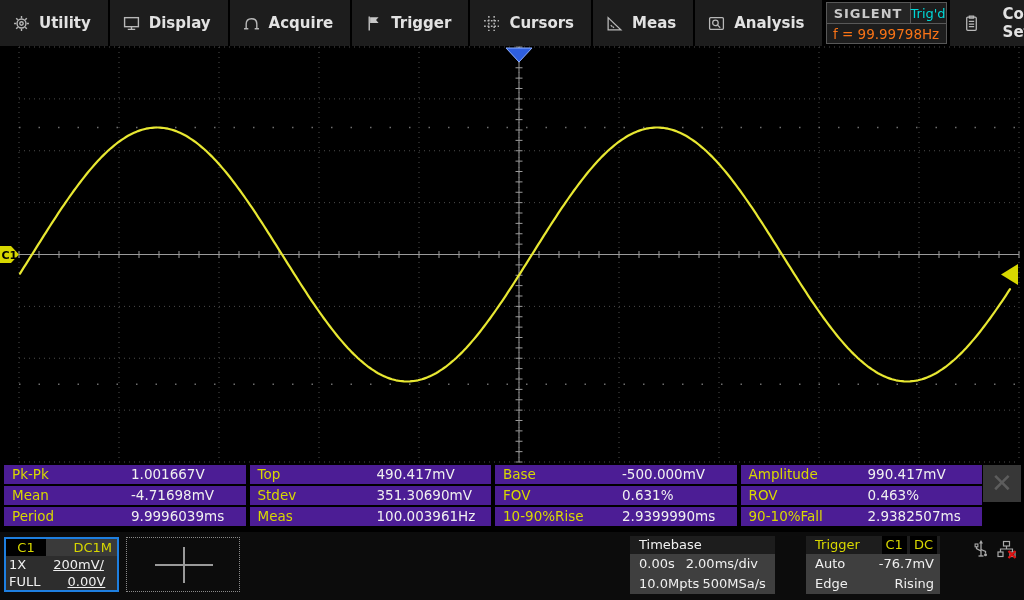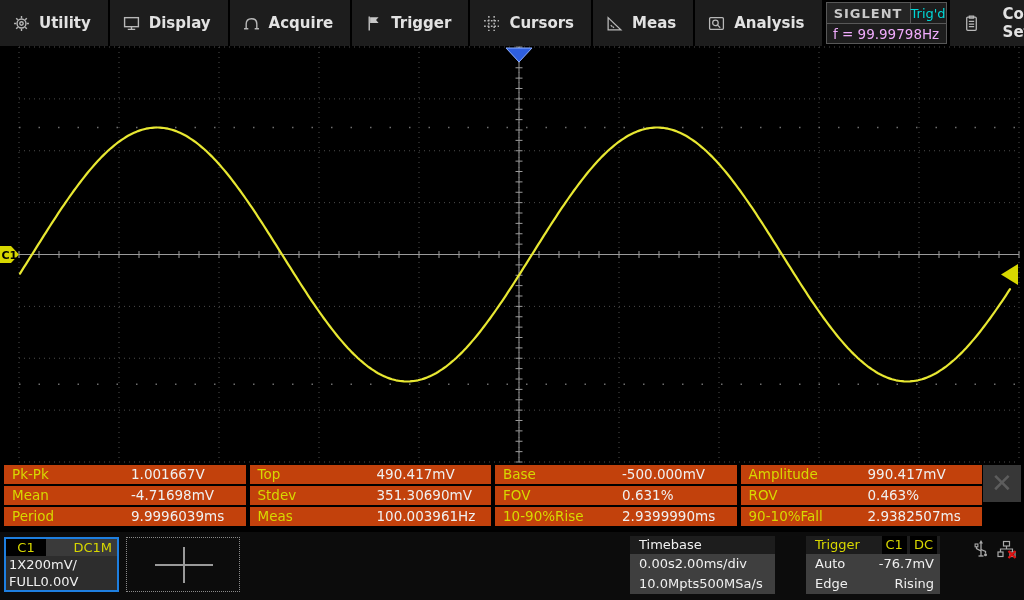--- a/index.html
+++ b/index.html
@@ -9,54 +9,54 @@
 
   
   .menubar { position:absolute; top:0; left:0; width:1024px; height:46px; background:#000; display:flex; align-items:stretch; }
   .menu-item { background:#1d1d1d; margin-right:2px; display:flex; align-items:center; padding:0 17px 0 13px; color:#e2e2e2; font-size:15px; cursor:default;font-weight:bold; }
   .menu-item .mi-icon { margin-right:9px; display:flex; align-items:center; color:#b8b8b8; }
   .menu-fill { flex:1; background:#1d1d1d; margin-right:2px; }
   .brand-box { background:#1d1d1d; margin:2px 3px 2px 0; border:1px solid #585858; width:162px; display:flex; flex-direction:column; }
   .brand-top { display:flex; height:21px; border-bottom:1px solid #585858; }
   .brand-logo { width:84px; border-right:1px solid #585858; background:#242424; color:#c9c9c9; font-weight:bold; font-size:13px; letter-spacing:1px; display:flex; align-items:center; justify-content:center; }
   .trig-status { flex:1; color:#00d7d7; font-size:13px; display:flex; align-items:center; justify-content:center; }
-  .brand-freq { flex:1; color:#f0abfc; font-size:13.5px; display:flex; align-items:center; justify-content:center; }
+  .brand-freq { flex:1; color:#f97316; font-size:13.5px; display:flex; align-items:center; justify-content:center; }
   .menu-item.last { padding-right:24px;gap:14px; }
 
   
   .display { position:absolute; top:46px; left:0; width:1024px; height:418px; background:#000; }
   svg text { user-select:none; }
 
   
   .meas-table { position:absolute; top:465px; left:4px; width:978px; }
   .mrow { display:flex; margin-bottom:2px; }
-  .mcell { position:relative; width:243px; height:19px; background:#c2410c; margin-right:4px;padding-left:24px; }
+  .mcell { position:relative; width:243px; height:19px; background:#4c1d95; margin-right:4px;padding-left:24px; }
   .mcell:last-child { margin-right:0; }
   .mlabel { position:absolute; left:8px; top:1px; color:#d8d800; font-size:13.5px; }
   .mvalue { position:absolute; left:127px; top:1px; color:#f0f0f0; font-size:13.5px; }
   .meas-close { position:absolute; top:465px; right:3px; width:38px; height:37px; background:#373737; color:#5d5d5d; font-size:26px; line-height:37px; text-align:center; cursor:default; }
 
   
   .statusbar { position:absolute; top:532px; left:0; width:1024px; height:68px; background:#0c0c0c; }
   .chan-box { position:absolute; left:4px; top:5px; width:115px; height:55px; border:2px solid #1e7fe0; background:#2d2d2d; font-size:13px; }
   .chan-row1 { display:flex; height:17px; background:#3a3a3a; }
   .chan-chip { width:40px; background:#000; color:#d8d800; text-align:center; line-height:17px; }
   .chan-coupling { flex:1; color:#d8d800; text-align:right; padding-right:5px; line-height:17px; }
-  .chan-row { display:flex; height:17px; color:#f0f0f0; line-height:17px; }
+  .chan-row { display:flex; height:17px; color:#f0f0f0; line-height:17px;gap:27px; }
   .chan-row .cl { padding-left:3px; }
-  .chan-row .cr { flex:1; text-align:left; padding-right:19px; }
+  .chan-row .cr { flex:1; text-align:left; padding-right:19px;text-decoration:underline; }
   .empty-slot { position:absolute; left:126px; top:5px; width:114px; height:55px; border:1px dotted #8a8a8a; }
   .slot-h { position:absolute; left:28px; top:26px; width:58px; height:2px; background:#9a9a9a; }
   .slot-v { position:absolute; left:56px; top:9px; width:2px; height:36px; background:#9a9a9a; }
 
   .tb-box { position:absolute; left:630px; top:4px; width:145px; height:58px; font-size:13px; }
   .tb-head { height:18px; color:#f0f0f0; padding-left:9px; line-height:18px; background:#1d1d1d; }
   .tb-body { background:#3f3f3f; height:40px; }
   .tb-r { display:flex; height:20px; line-height:20px; color:#f0f0f0; padding:0 6px 0 9px; }
-  .tb-r .v2 { flex:1; text-align:left; }
+  .tb-r .v2 { flex:1; text-align:center; }
 
   .trg-box { position:absolute; left:806px; top:4px; width:134px; height:58px; font-size:13px; }
   .trg-head { height:18px; line-height:18px; background:#1d1d1d; display:flex; padding:0 3px 0 9px; }
   .trg-title { color:#d8d800; flex:1; }
   .trg-chip { background:#000; color:#d8d800; padding:0 4px; margin-left:3px; }
   .trg-r { display:flex; height:20px; line-height:20px; color:#f0f0f0; padding:0 6px 0 9px; background:#3f3f3f; }
   .trg-r .v2 { flex:1; text-align:right; }
 
   .sb-icons { position:absolute; left:972px; top:8px; display:flex; gap:7px; }
 </style>

